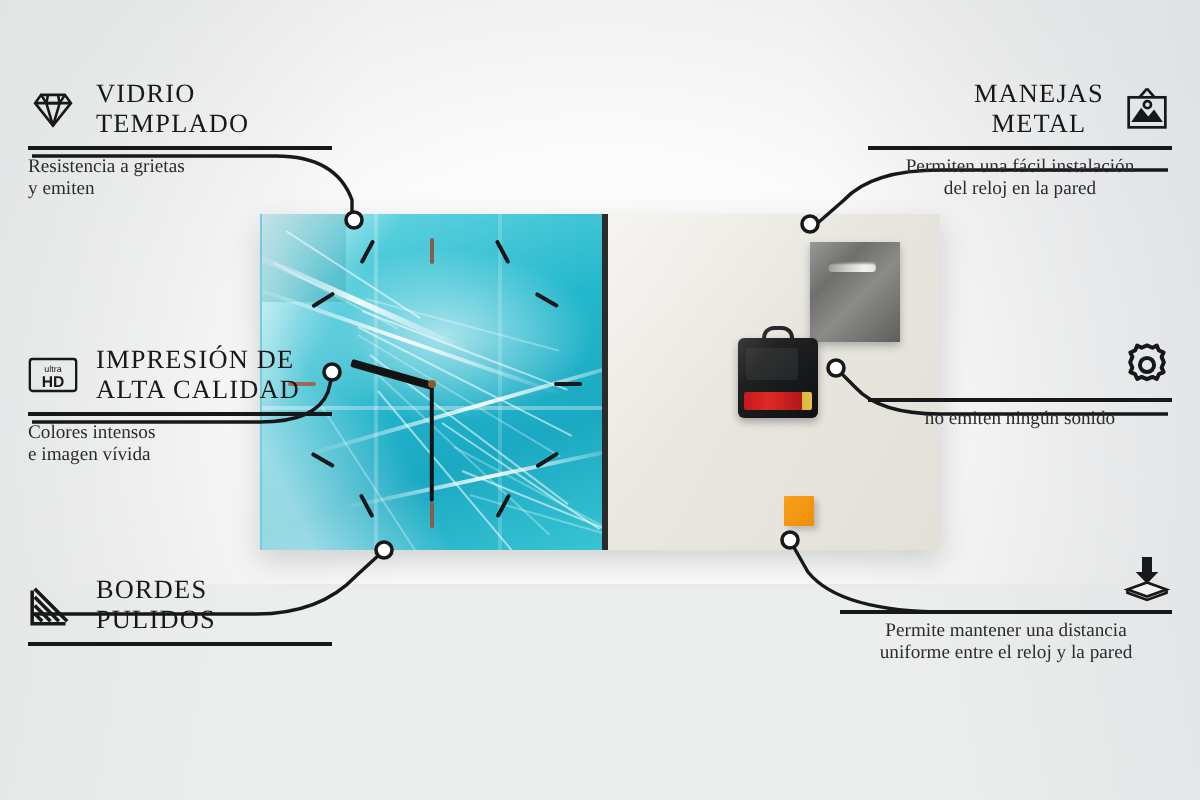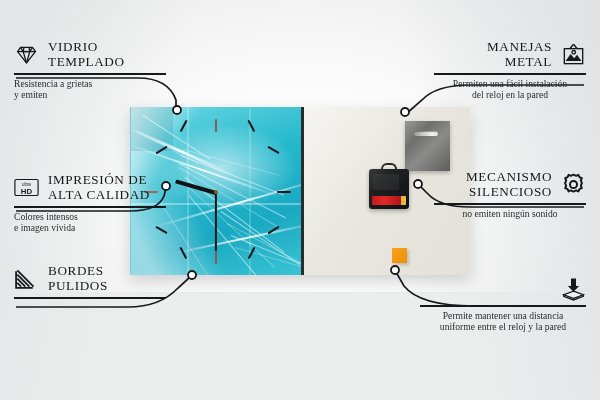--- a/index.html
+++ b/index.html
@@ -100,21 +100,21 @@
 
   
   .callout{ position:absolute; }
   .callout .head{ display:flex; align-items:center; gap:9px; }
   .callout.right .head{ justify-content:flex-end; }
   .ctitle{
     font-family:"Liberation Serif", serif;
     font-size:13.2px; letter-spacing:.6px; line-height:14.5px;
     color:#17181a; text-transform:uppercase; font-weight:400;
   }
-  .callout.right .ctitle{ text-align:right; }
+  .callout.right .ctitle{ text-align:center; }
   .rule{ height:1.6px; background:#17181a; margin-top:4px; }
   .cdesc{
     font-family:"Liberation Serif", serif;
     font-size:9.6px; line-height:11.4px; color:#2b2c2e; margin-top:3px;
   }
   .callout.right .cdesc{ text-align:center; }
   .ico{ width:25px; height:25px; flex:0 0 25px; }
   .ico svg{ display:block; width:25px; height:25px; }
 
   #wires{ position:absolute; left:0; top:0; width:600px; height:400px; pointer-events:none; }
@@ -246,21 +246,21 @@
         <div class="ctitle">ALTA CALIDAD</div>
       </div>
     </div>
     <div class="rule"></div>
     <div class="cdesc">
       <div>Colores intensos</div>
       <div>e imagen vívida</div>
     </div>
   </div>
 
-  <div class="callout left" style="left:14px; top:264px; width:152px;">
+  <div class="callout left" style="left:14px; top:288px; width:152px;">
     <div class="head">
       <span class="ico">
         <svg viewBox="0 0 24 24" stroke="#17181a" stroke-width="1.7" fill="none">
           <path d="M2 5 L2 21 L18 21"></path>
           <path d="M3.2 8.2 L14.8 19.8"></path>
           <path d="M3.2 12.2 L10.8 19.8"></path>
           <path d="M3.2 16.2 L6.8 19.8"></path>
           <path d="M3.2 4.2 L18.8 19.8"></path>
         </svg>
       </span>
@@ -289,24 +289,20 @@
     </div>
     <div class="rule"></div>
     <div class="cdesc">
       <div>Permiten una fácil instalación</div>
       <div>del reloj en la pared</div>
     </div>
   </div>
 
   <div class="callout right" style="left:434px; top:170px; width:152px;">
     <div class="head">
-      <div>
-        <div class="ctitle">MECANISMO</div>
-        <div class="ctitle">SILENCIOSO</div>
-      </div>
       <span class="ico">
         <svg viewBox="0 0 24 24" fill="none" stroke="#17181a" stroke-width="1.9" stroke-linejoin="round">
           <path d="M12 2.6 l2.6 1.1 2.1-1.0 1.0 2.3 2.3 1.0 -1.0 2.1 1.1 2.6 -1.1 2.6 1.0 2.1 -2.3 1.0 -1.0 2.3 -2.1 -1.0 -2.6 1.1 -2.6 -1.1 -2.1 1.0 -1.0 -2.3 -2.3 -1.0 1.0 -2.1 -1.1 -2.6 1.1 -2.6 -1.0 -2.1 2.3 -1.0 1.0 -2.3 2.1 1.0 Z"></path>
           <circle cx="12" cy="12" r="3.4"></circle>
         </svg>
       </span>
     </div>
     <div class="rule"></div>
     <div class="cdesc">
       <div>no emiten ningún sonido</div>

